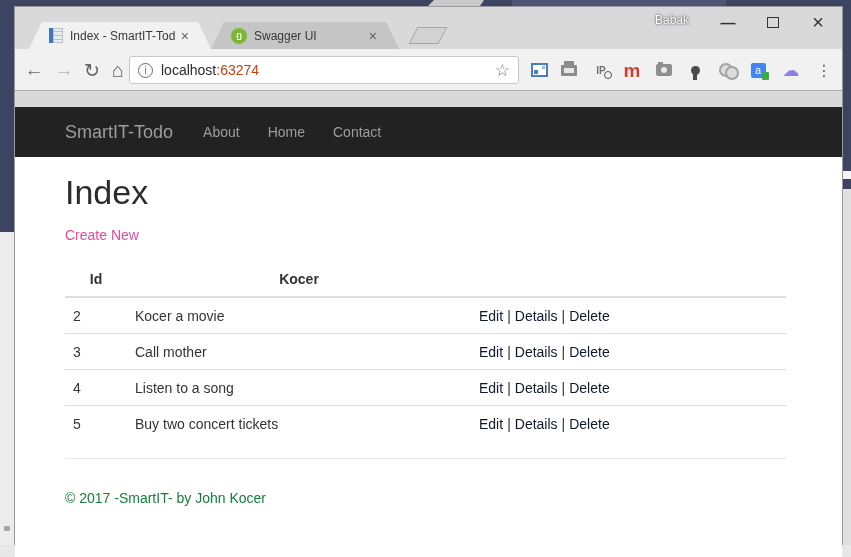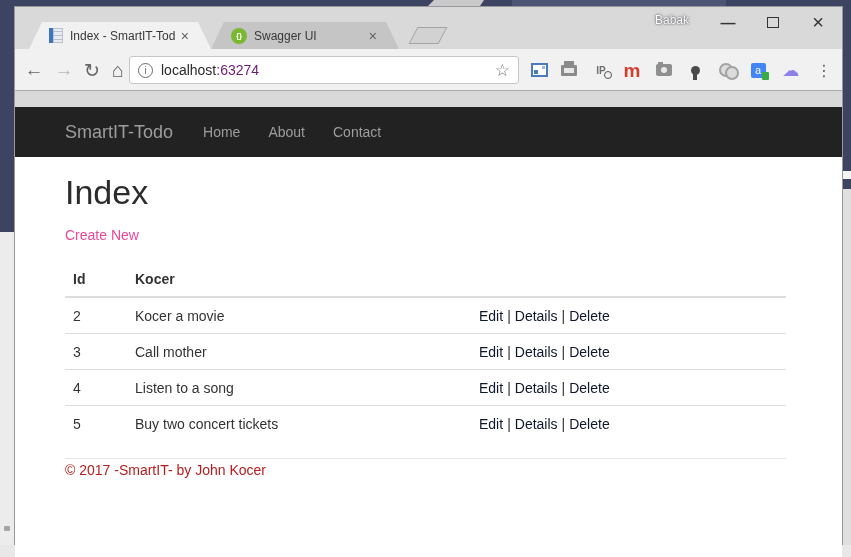--- a/index.html
+++ b/index.html
@@ -60,21 +60,21 @@
   .toolbar { position:absolute; left:0; top:42px; width:100%; height:42px; background:#f1f1f1;
              border-bottom:1px solid #ababab; }
   .navbtn { position:absolute; top:0; width:26px; height:42px; display:flex; align-items:center;
             justify-content:center; font-size:19px; color:#646464; }
   .navbtn.disabled { color:#b7b7b7; }
   .urlbar { position:absolute; left:114px; top:7px; width:390px; height:28px; background:#fff;
             border:1px solid #c8c8c8; border-radius:3px; display:flex; align-items:center; padding:0 8px; }
   .info-circ { width:15px; height:15px; border:1px solid #6b6b6b; border-radius:50%; color:#6b6b6b;
                font-size:10px; display:flex; align-items:center; justify-content:center; flex:0 0 15px; }
   .url-text { font-size:14px; color:#2b2b2b; margin-left:8px; flex:1; white-space:nowrap; }
-  .url-text .port { color:#701a75; }
+  .url-text .port { color:#c2410c; }
   .star { font-size:17px; color:#777; }
 
   .ext { position:absolute; top:0; width:26px; height:42px; display:flex; align-items:center; justify-content:center; }
   .ext-capture { width:17px; height:14px; border:2px solid #4a7dbd; background:#fdfdfd; position:relative; }
   .ext-capture i { position:absolute; left:1px; bottom:1px; width:4px; height:4px; background:#4a7dbd; }
   .ext-capture b { position:absolute; right:1px; top:1px; width:3px; height:3px; background:#9db9dd; }
   .ext-printer { width:16px; height:11px; background:#8b8b8b; border-radius:1px; position:relative; }
   .ext-printer::before { content:""; position:absolute; left:3px; top:-4px; width:10px; height:4px; background:#8b8b8b; }
   .ext-printer::after { content:""; position:absolute; left:3px; top:3px; width:10px; height:5px; background:#e8e8e8; }
   .ext-ip { font-size:10px; font-weight:bold; color:#6d6d6d; position:relative; }
@@ -105,30 +105,30 @@
   .navbar { height:50px; background:#222; display:flex; align-items:center; padding-left:50px; }
   .brand { font-size:18px; color:#9d9d9d; margin-right:16px; }
   .navlinks { display:flex; list-style:none; }
   .navlinks li { font-size:14px; color:#9d9d9d; padding:0 14px; line-height:50px; cursor:pointer; }
 
   .container { padding:16px 60px 0 50px; }
   .h-index { font-size:34px; font-weight:500; color:#2c2c2c; margin-bottom:14px; font-family:"Liberation Sans",sans-serif; }
   .create-link { display:inline-block; font-size:14px; color:#ec4899; margin-bottom:20px; cursor:pointer; }
 
   table.todo { width:721px; border-collapse:collapse; font-size:14px; color:#333; }
-  table.todo th { text-align:left; font-weight:bold; padding:8px 8px 9px; border-bottom:2px solid #ddd;margin-top:7px; }
+  table.todo th { text-align:center; font-weight:bold; padding:8px 8px 9px; border-bottom:2px solid #ddd;margin-top:7px; }
   table.todo td { padding:10px 8px 9px; border-top:1px solid #ddd; }
   table.todo th:first-child, table.todo td:first-child { width:62px; }
   table.todo th:nth-child(2), table.todo td:nth-child(2) { width:344px; }
   table.todo tr:first-child td { border-top:none; }
   .action a { color:#0f172a; text-decoration:none; cursor:pointer; }
   .action .sep { color:#333; margin:0 4px; }
 
   .page hr { border:none; border-top:1px solid #e5e5e5; width:721px; margin:17px 0 0; }
-  .footer-text { font-size:14px; color:#b91c1c; margin-top:3px; }
+  .footer-text { font-size:14px; color:#15803d; margin-top:31px; }
 </style>
 </head>
 <body>
 
 <div class="desk-top">
   <div class="desk-top-tab"></div>
   <div class="desk-top-lite"></div>
 </div>
 <div class="desk-left"></div>
 <div class="desk-left-low">
@@ -211,22 +211,22 @@
     <div class="ext" style="left:763px;">
         <span class="ext-cloud">☁</span>
       </div>
     <div class="menu-dots">⋮</div>
   </div>
 
   <div class="page">
     <div class="navbar">
       <span class="brand">SmartIT-Todo</span>
       <ul class="navlinks">
+        <li>About</li>
         <li>Home</li>
-        <li>About</li>
         <li>Contact</li>
       </ul>
     </div>
 
     <div class="container">
       <div class="h-index">Index</div>
       <a class="create-link">Create New</a>
 
       <table class="todo">
         <thead>

